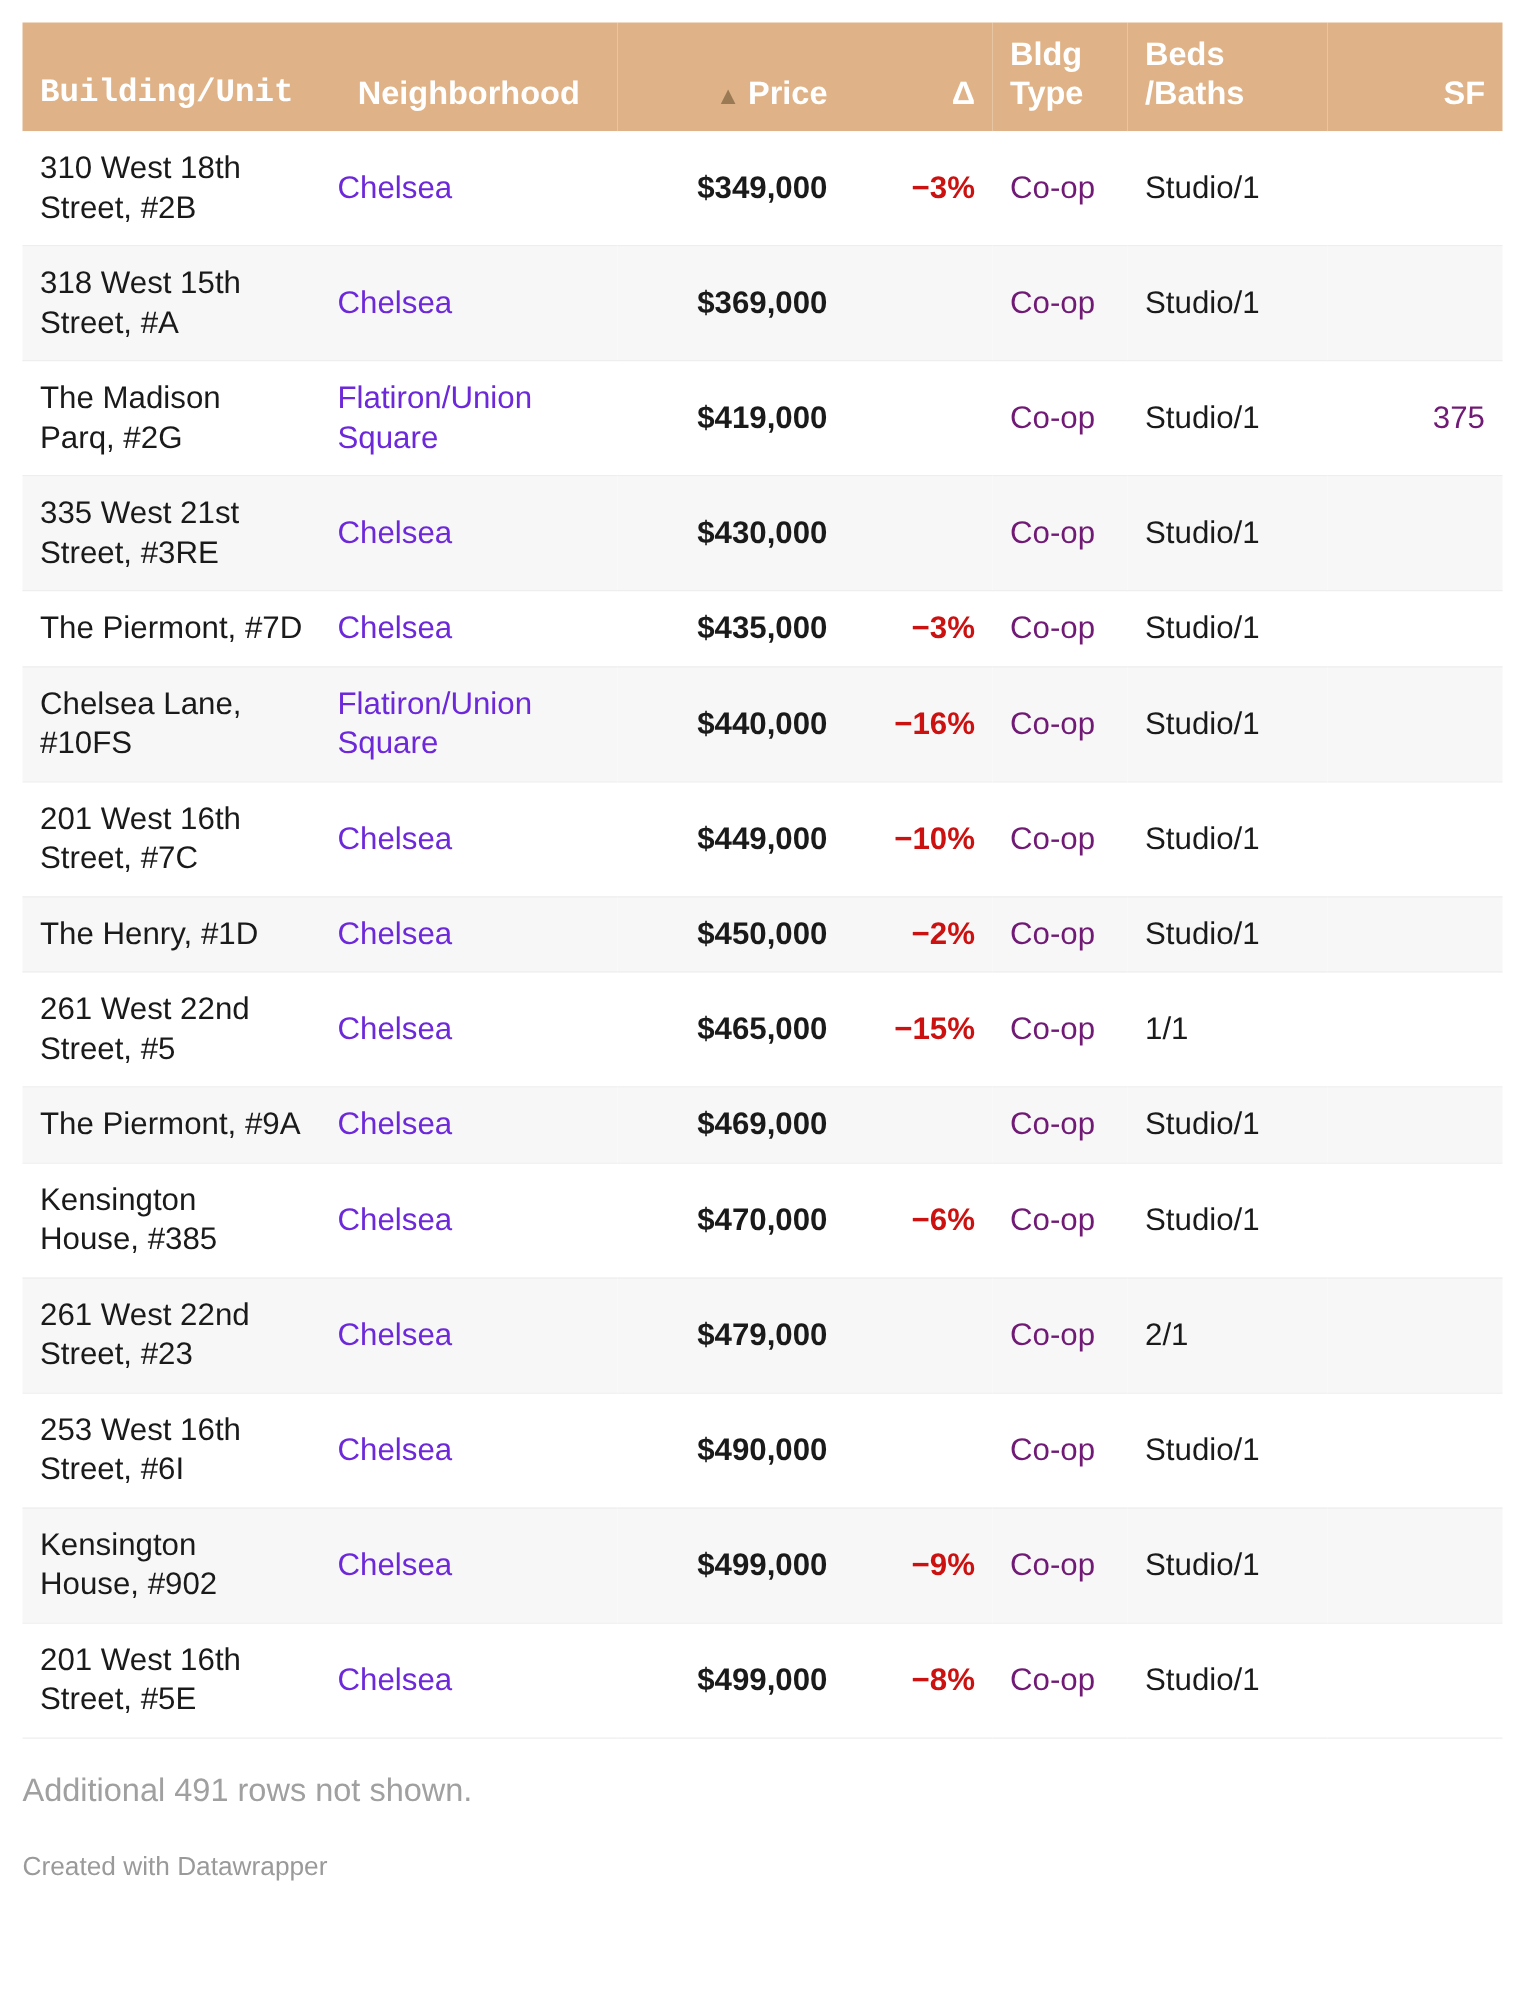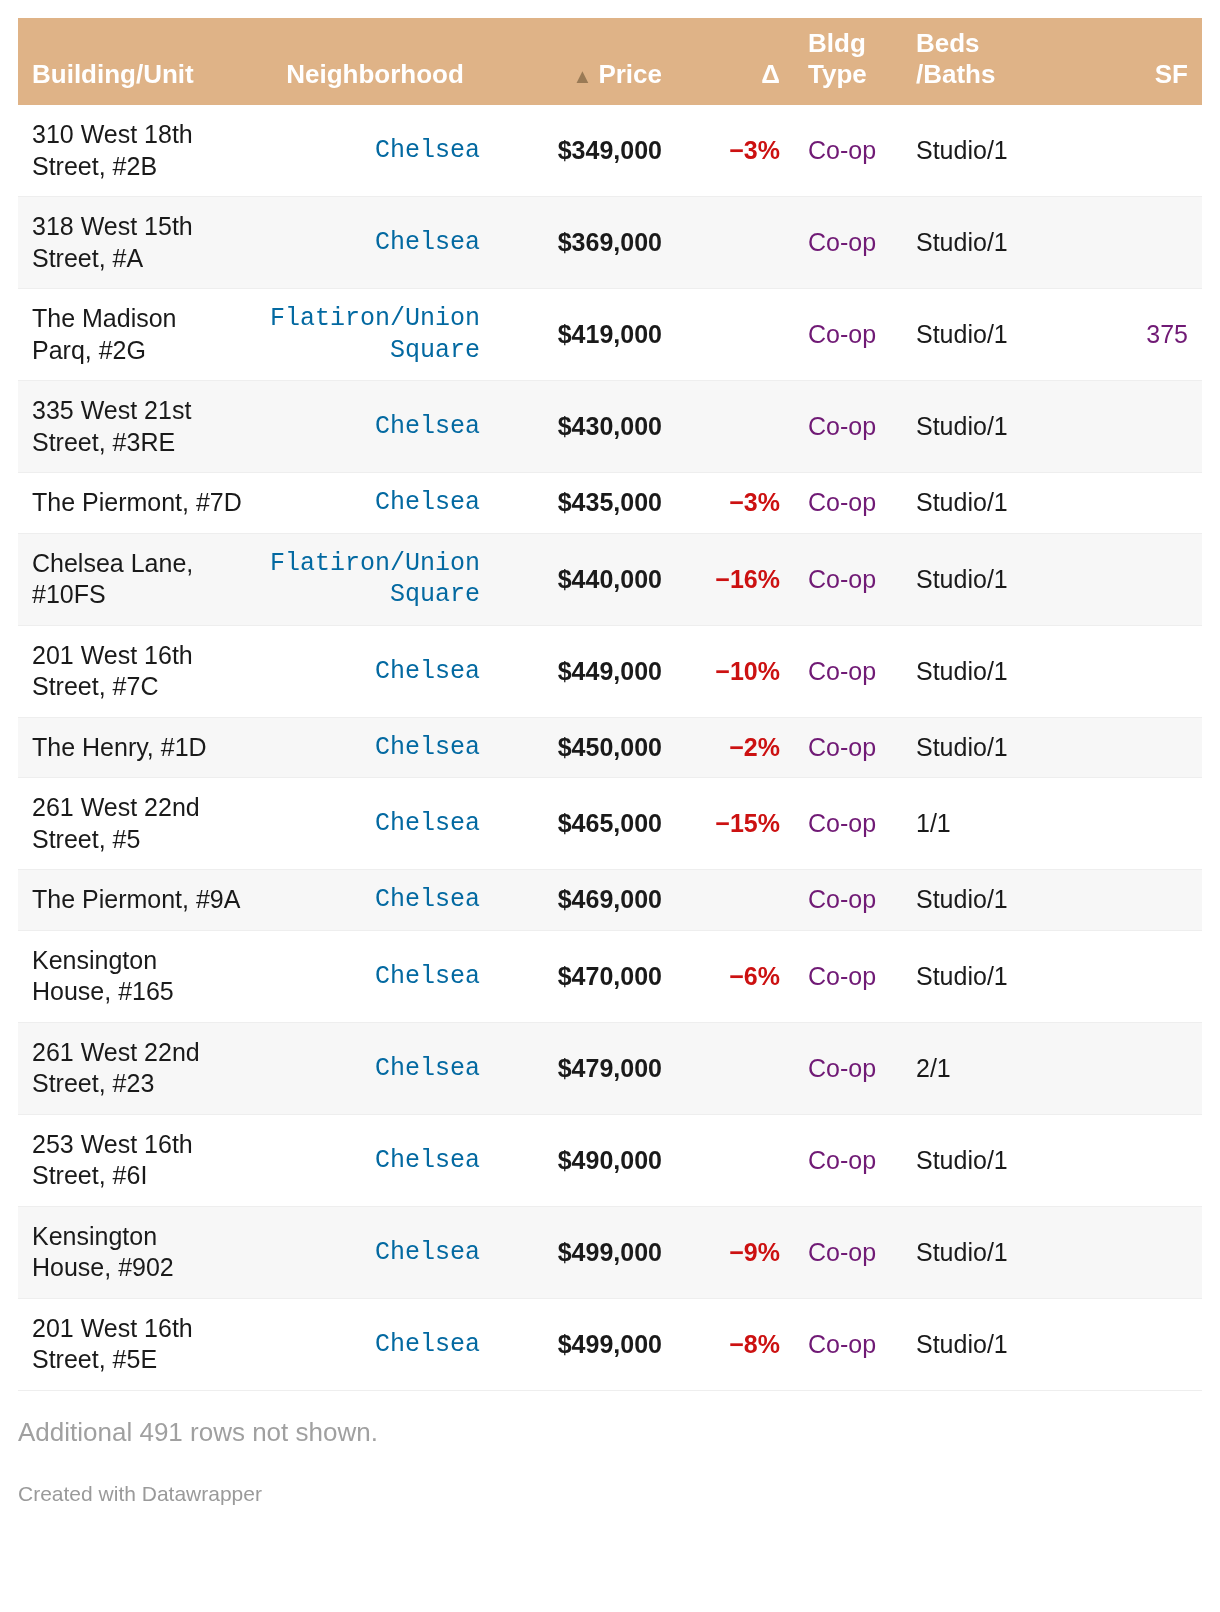--- a/index.html
+++ b/index.html
@@ -28,41 +28,41 @@
   table.listings thead th {
     background: #dfb387;
     color: #ffffff;
     font-size: 26px;
     font-weight: bold;
     vertical-align: bottom;
     padding: 10px 14px 16px 14px;
     line-height: 1.18;
     box-sizing: border-box;
   }
-  th.col-building { width: 238px; text-align: left; }
+  th.col-building { width: 238px; text-align: left; font-family: Liberation Mono, monospace; }
   th.col-hood     { width: 238px; text-align: center; }
   th.col-price    { width: 182px; text-align: right; }
   th.col-delta    { width: 118px; text-align: right; }
   th.col-bldg     { width: 108px; text-align: left; }
   th.col-beds     { width: 160px; text-align: left; }
   th.col-sf       { width: 140px; text-align: right; margin-top: 11px; }
 
   table.listings tbody td {
     font-size: 25px;
     padding: 14px 14px;
     line-height: 1.26;
     vertical-align: middle;
     box-sizing: border-box;
     border-bottom: 1px solid #eeeeee;
   }
   tbody tr.odd td { background: #ffffff; }
   tbody tr.even td { background: #f7f7f7; }
 
   td.c-building { text-align: left; color: #1a1a1a; }
-  td.c-hood     { text-align: right; color: #0369a1; font-family: Liberation Mono, monospace; }
+  td.c-hood     { text-align: left; color: #6d28d9; }
   td.c-price    { text-align: right; font-weight: bold; color: #1a1a1a; }
   td.c-delta    { text-align: right; font-weight: bold; color: #cc1111; }
   td.c-bldg     { text-align: left; color: #701a75; }
   td.c-beds     { text-align: left; color: #1a1a1a; }
   td.c-sf       { text-align: right; color: #701a75; }
 
   .sort-arrow {
     font-size: 20px;
     color: #9a7a55;
     margin-right: 6px;
@@ -195,21 +195,21 @@
         <tr class="even">
           <td class="c-building">The Piermont, #9A</td>
           <td class="c-hood">Chelsea</td>
           <td class="c-price">$469,000</td>
           <td class="c-delta"></td>
           <td class="c-bldg">Co-op</td>
           <td class="c-beds">Studio/1</td>
           <td class="c-sf"></td>
         </tr>
         <tr class="odd">
-          <td class="c-building">Kensington House, #165</td>
+          <td class="c-building">Kensington House, #385</td>
           <td class="c-hood">Chelsea</td>
           <td class="c-price">$470,000</td>
           <td class="c-delta">−6%</td>
           <td class="c-bldg">Co-op</td>
           <td class="c-beds">Studio/1</td>
           <td class="c-sf"></td>
         </tr>
         <tr class="even">
           <td class="c-building">261 West 22nd Street, #23</td>
           <td class="c-hood">Chelsea</td>

